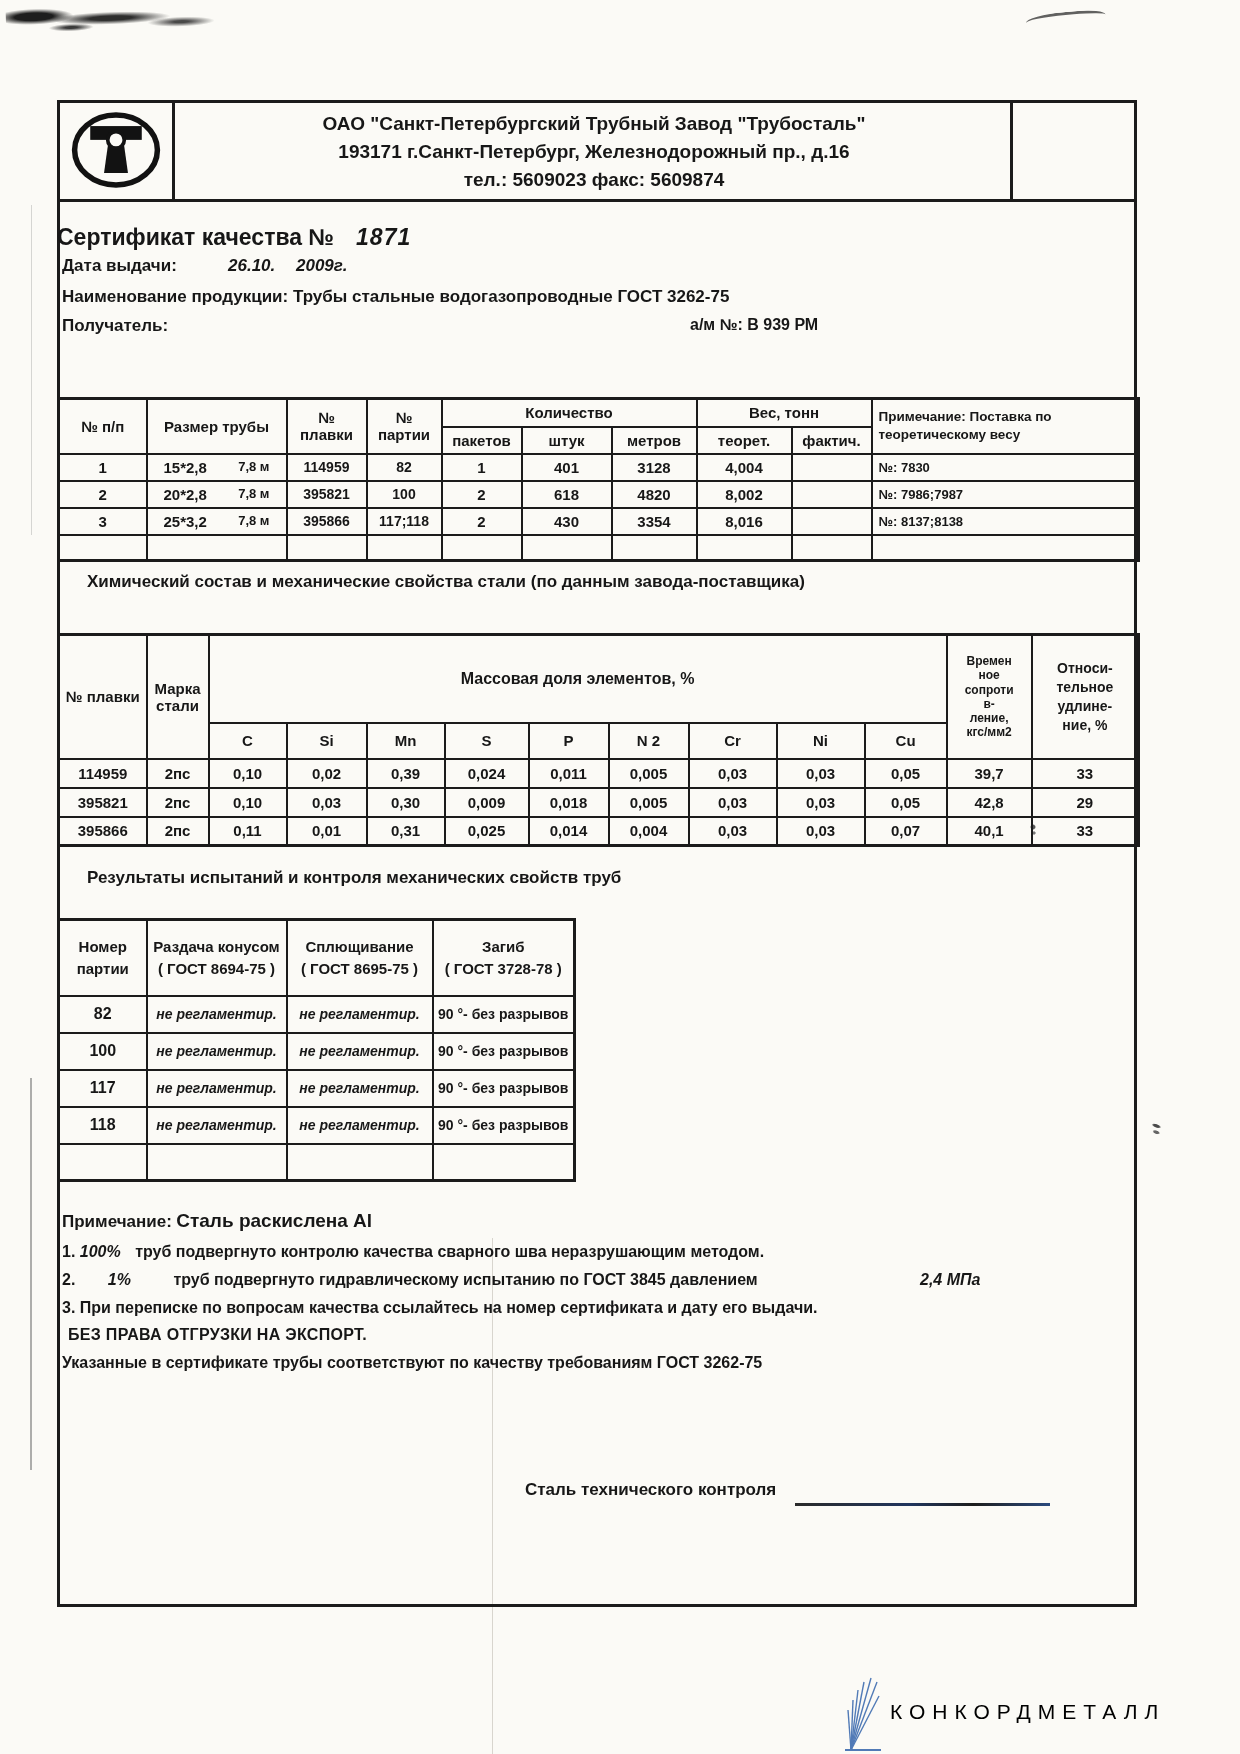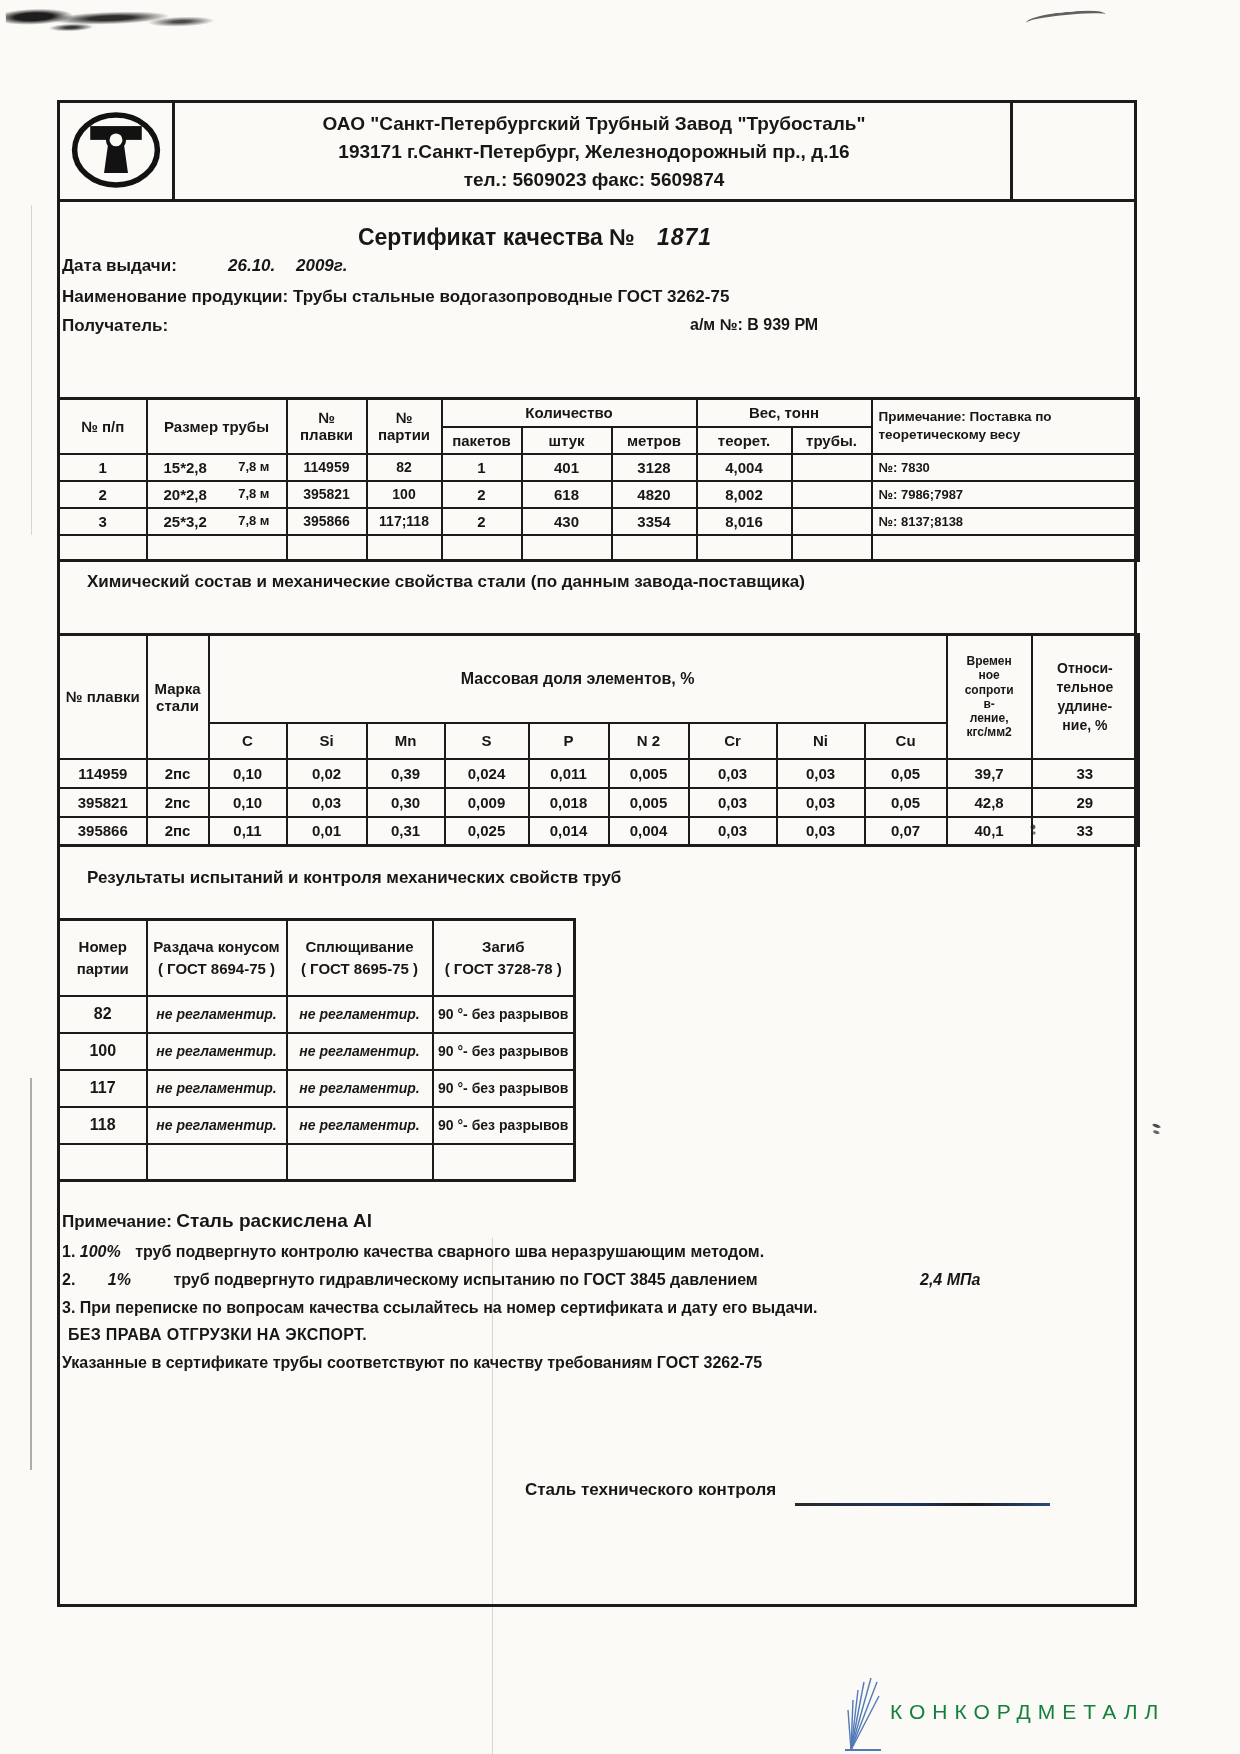--- a/index.html
+++ b/index.html
@@ -9,21 +9,21 @@
   .i{font-style:italic;}
   .pre{white-space:pre-line;}
 
   
   .frame{left:57px;top:100px;width:1080px;height:1507px;border:3px solid #1b1b1b;box-sizing:border-box;}
   .hline{background:#1b1b1b;height:3px;}
   .vline{background:#1b1b1b;width:3px;}
 
   
   .company{left:175px;top:110px;width:838px;text-align:center;font-weight:700;font-size:19px;line-height:28px;}
-  .cert-title-row{left:57px;top:224px;width:956px;text-align:center;font-size:23px;font-weight:700;}
+  .cert-title-row{left:57px;top:224px;width:956px;font-size:23px;font-weight:700;}
   .cert-no{font-style:italic;margin-left:22px;letter-spacing:1px;}
   .lbl-line{font-size:17px;font-weight:700;}
 
   
   .tbl{position:absolute;border-collapse:collapse;table-layout:fixed;color:#171717;
        border:3px solid #1b1b1b;font-weight:700;}
   .tbl th,.tbl td{border:2px solid #1b1b1b;text-align:center;vertical-align:middle;padding:0 2px;
        font-weight:700;font-size:15px;overflow:hidden;}
   .pipes{left:57px;top:397px;width:1080px;}
   .pipes .note-h{font-size:13.5px;text-align:left;padding-left:6px;line-height:1.35;}
@@ -141,21 +141,21 @@
       <th colspan="3">Количество</th>
       <th colspan="2">Вес, тонн</th>
       <th rowspan="2" class="note-h pre">Примечание: Поставка по
 теоретическому весу</th>
     </tr>
     <tr style="height:27px;font-size:14px;">
       <th>пакетов</th>
       <th>штук</th>
       <th>метров</th>
       <th>теорет.</th>
-      <th>трубы.</th>
+      <th>фактич.</th>
     </tr>
     <tr style="height:27px">
       <td>1</td>
       <td>
             <div class="size-cell">
               <span>15*2,8</span>
               <span class="len">7,8 м</span>
             </div>
           </td>
       <td style="font-size:14px">114959</td>
@@ -392,15 +392,15 @@
         <path d="M8 74 L28 2"></path>
         <path d="M8 74 L21 6"></path>
         <path d="M8 74 L15 14"></path>
         <path d="M8 74 L10 24"></path>
         <path d="M8 74 L5 34"></path>
         <path d="M8 74 L36 20"></path>
         <path d="M2 74 L38 74" stroke-width="2"></path>
       </g>
     </svg>
   </div>
-  <div class="abs wm-text" style="left:890px;top:1700px;color:#15803d;">КОНКОРДМЕТАЛЛ</div>
+  <div class="abs wm-text" style="left:890px;top:1700px;color:#000000;">КОНКОРДМЕТАЛЛ</div>
 
 </div>
 
 </body></html>

